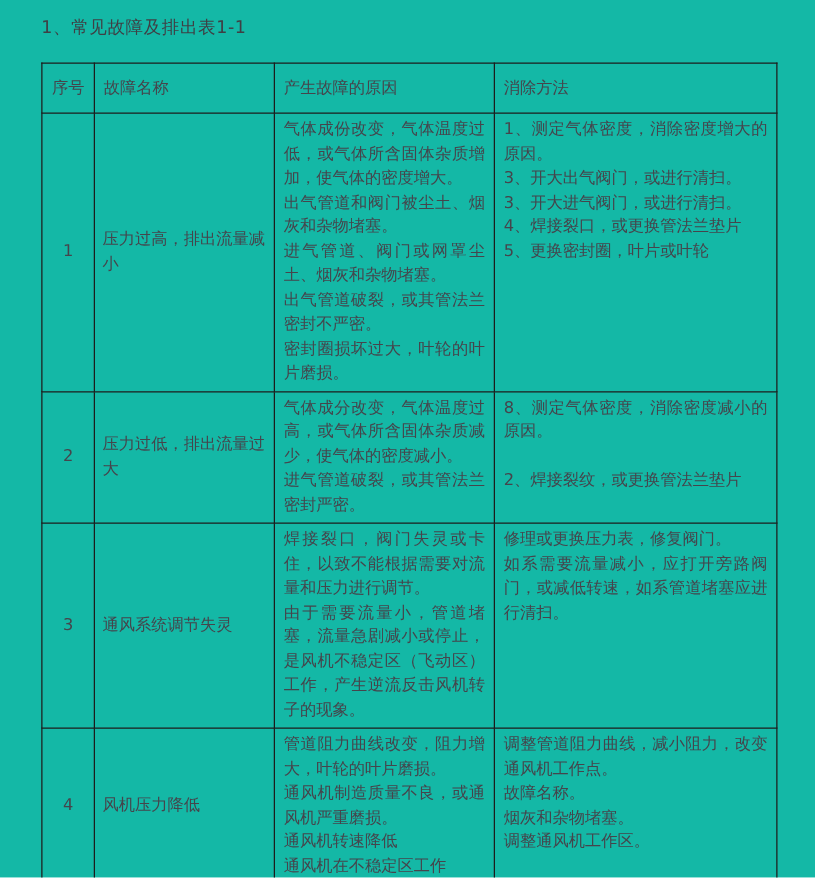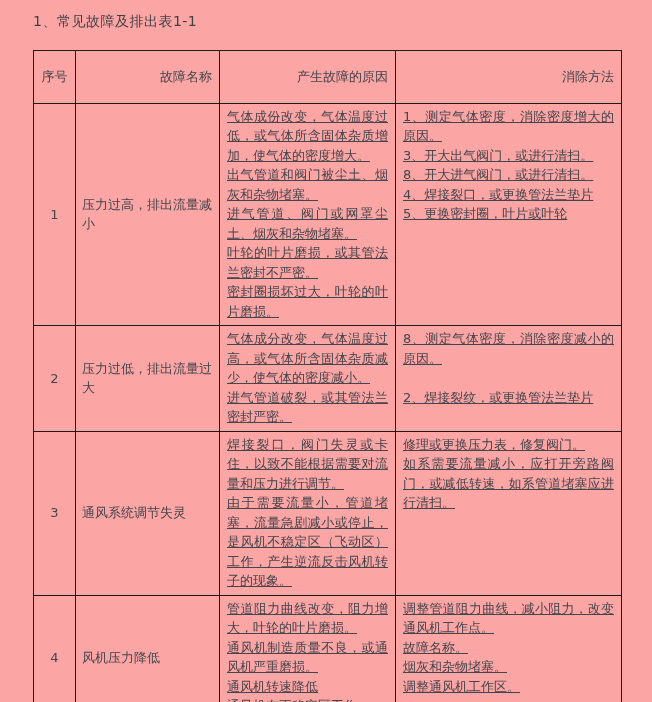--- a/index.html
+++ b/index.html
@@ -8,21 +8,21 @@
     background: #ffffff;
     width: 652px;
     height: 702px;
     overflow: hidden;
     font-family: "DejaVu Sans", "Liberation Sans", sans-serif;
   }
   .page {
     position: relative;
     width: 652px;
     height: 702px;
-    background: #fca5a5;
+    background: #14b8a6;
   }
   .doc-title {
     margin: 0;
     padding: 13px 0 0 33px;
     font-size: 14px;
     font-weight: normal;
     color: #3f3f44;
     letter-spacing: 0.5px;
   }
   table.fault-table {
@@ -35,41 +35,40 @@
   }
   table.fault-table th,
   table.fault-table td {
     border: 1px solid #1c1c1c;
     line-height: 19.5px;
     box-sizing: border-box;
     overflow: hidden;
   }
   th.hdr {
     font-weight: normal;
-    text-align: right;
-    padding: 16px 7px;
+    text-align: left;
+    padding: 4px 7px;
     vertical-align: middle;
   }
   th.hdr.center, td.no-cell {
     text-align: center;
     padding: 4px 2px;
   }
   td.no-cell {
     vertical-align: middle;
   }
   td.name-cell {
     vertical-align: middle;
     padding: 4px 6px;
     text-align: left;
     margin-left: 47px;
   }
   td.text-cell {
     vertical-align: top;
     padding: 3px 7px 4px 7px;
-    text-decoration: underline;
   }
   td.text-cell p {
     margin: 0;
     min-height: 19.5px;
     text-align: justify;
     text-justify: inter-ideograph;
   }
   tr.hdr-row   { height: 40px; margin-left: 16px; }
   tr.row-1     { height: 215px; }
   tr.row-2     { height: 100px; }
@@ -99,27 +98,27 @@
       </tr>
     </thead>
     <tbody>
       <tr class="row-1">
         <td class="no-cell">1</td>
         <td class="name-cell">压力过高，排出流量减小</td>
         <td class="text-cell">
           <p>气体成份改变，气体温度过低，或气体所含固体杂质增加，使气体的密度增大。</p>
           <p>出气管道和阀门被尘土、烟灰和杂物堵塞。</p>
           <p>进气管道、阀门或网罩尘土、烟灰和杂物堵塞。</p>
-          <p>叶轮的叶片磨损，或其管法兰密封不严密。</p>
+          <p>出气管道破裂，或其管法兰密封不严密。</p>
           <p>密封圈损坏过大，叶轮的叶片磨损。</p>
         </td>
         <td class="text-cell">
           <p>1、测定气体密度，消除密度增大的原因。</p>
           <p>3、开大出气阀门，或进行清扫。</p>
-          <p>8、开大进气阀门，或进行清扫。</p>
+          <p>3、开大进气阀门，或进行清扫。</p>
           <p>4、焊接裂口，或更换管法兰垫片</p>
           <p>5、更换密封圈，叶片或叶轮</p>
         </td>
       </tr>
       <tr class="row-2">
         <td class="no-cell">2</td>
         <td class="name-cell">压力过低，排出流量过大</td>
         <td class="text-cell">
           <p>气体成分改变，气体温度过高，或气体所含固体杂质减少，使气体的密度减小。</p>
           <p>进气管道破裂，或其管法兰密封严密。</p>

